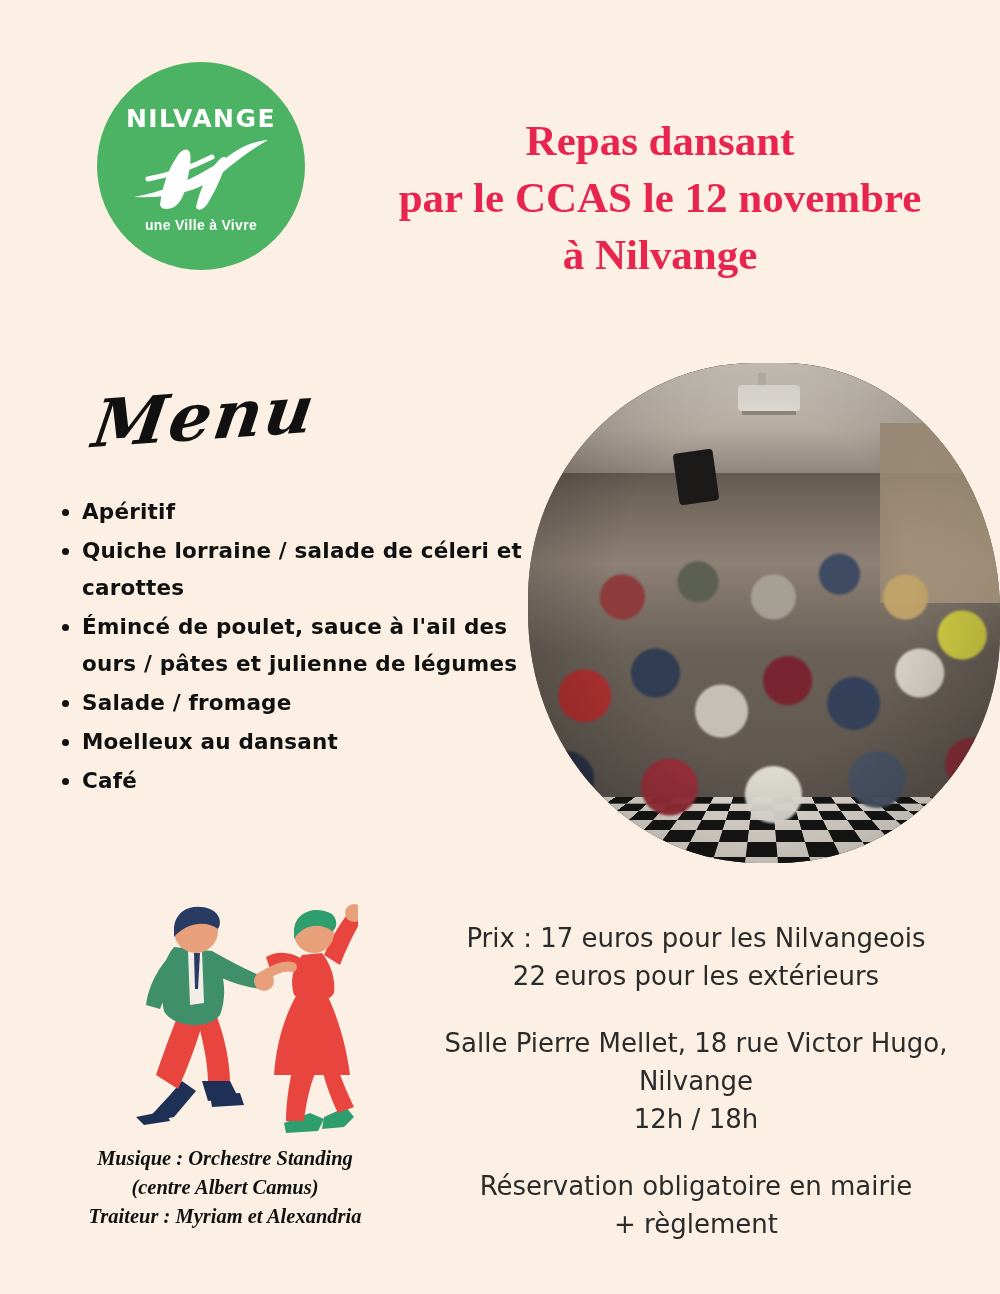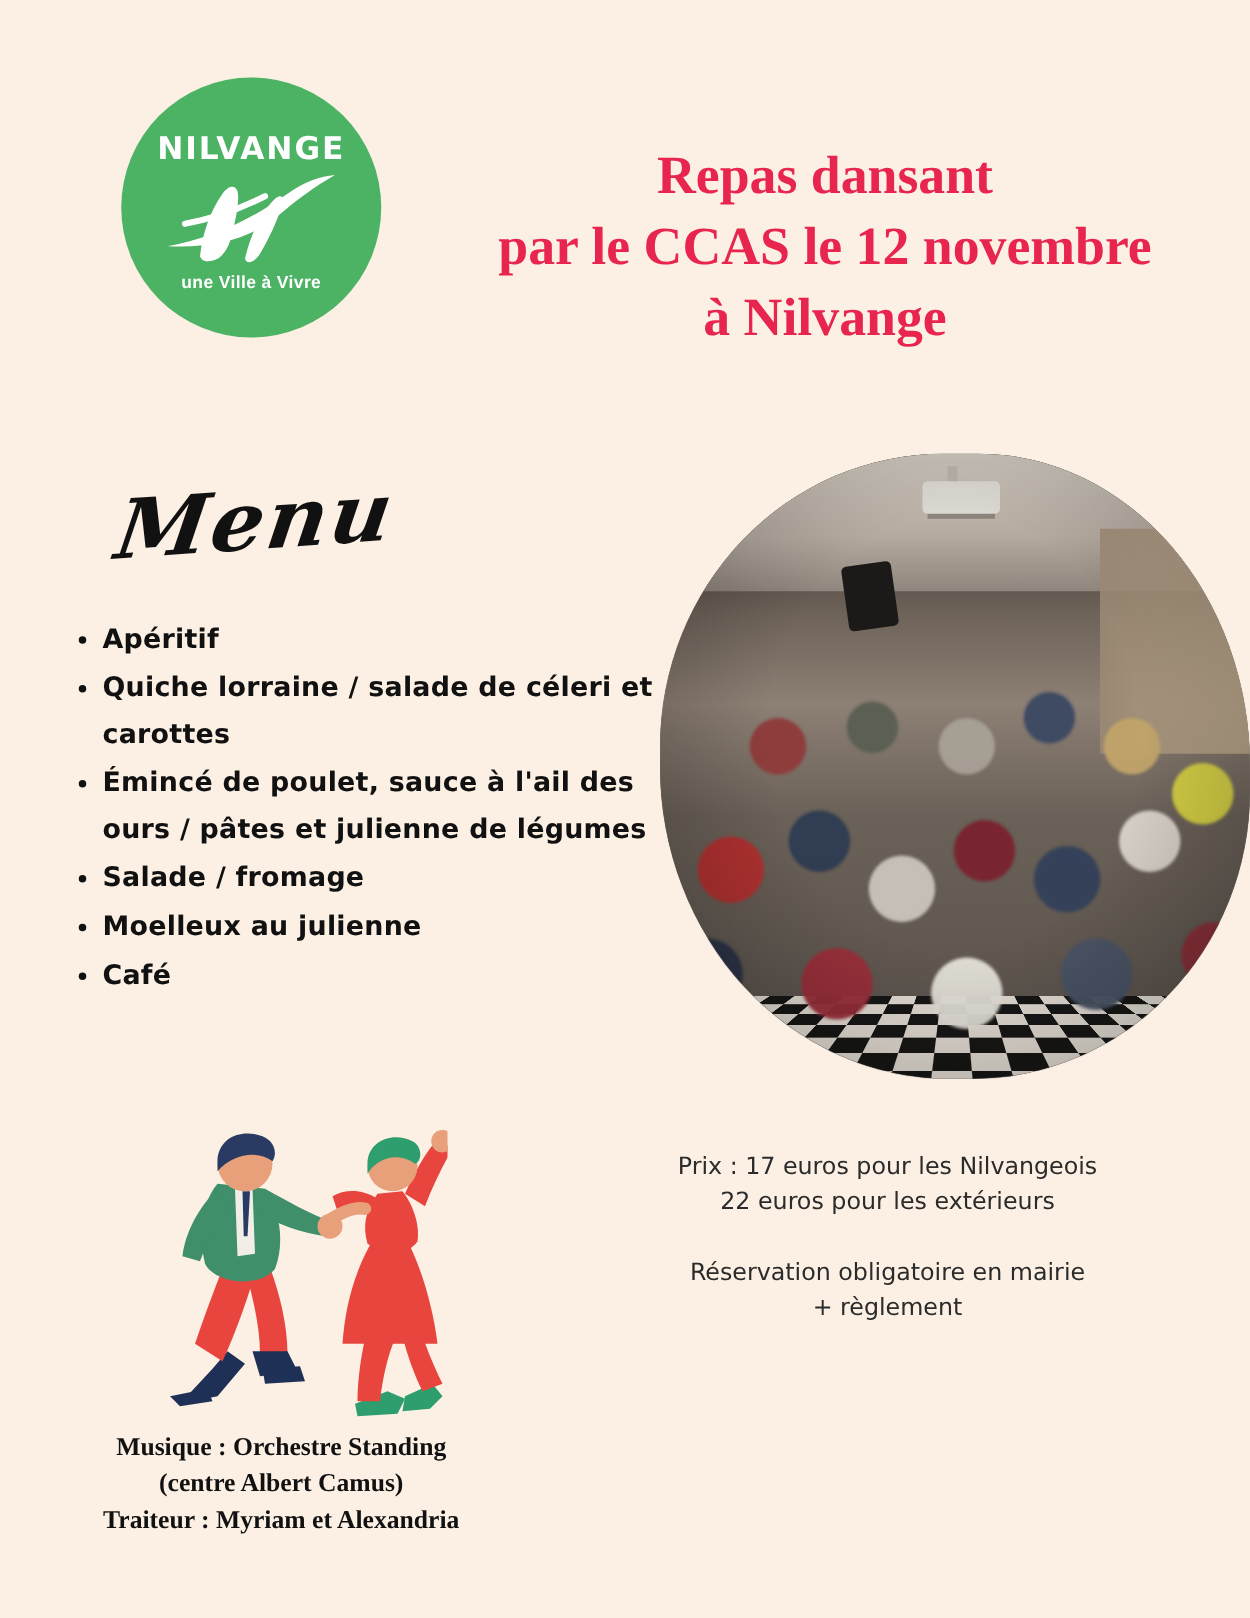--- a/index.html
+++ b/index.html
@@ -201,31 +201,31 @@
     left: 50px;
     top: 1144px;
     width: 350px;
     text-align: center;
     font-family: "Liberation Serif", serif;
     font-weight: bold;
     font-size: 20.5px;
     line-height: 1.42;
     color: #111111;
   }
-  .credits div { white-space: nowrap; }
+  .credits div { white-space: nowrap; font-style: italic; }
 
   
   .info {
     position: absolute;
-    left: 430px;
+    left: 416px;
     top: 920px;
     width: 560px;
     text-align: center;
     font-family: "DejaVu Sans", sans-serif;
-    font-size: 19px;
+    font-size: 26px;
     line-height: 1.45;
     color: #2b2b2b;
   }
   .info .block { margin-bottom: 30px; }
   .info .block:last-child { margin-bottom: 0; }
   .info .block div { white-space: nowrap; }
 </style>
 </head>
 <body>
 
@@ -252,21 +252,21 @@
 
   <div class="menu-heading">
     <span class="script">Menu</span>
   </div>
 
   <ul class="menu-list">
     <li>Apéritif</li>
     <li>Quiche lorraine / salade de céleri et carottes</li>
     <li>Émincé de poulet, sauce à l'ail des ours / pâtes et julienne de légumes</li>
     <li>Salade / fromage</li>
-    <li>Moelleux au julienne</li>
+    <li>Moelleux au dansant</li>
     <li>Café</li>
   </ul>
 
   <div class="photo">
     <div class="room-bg"></div>
     <div class="ceiling"></div>
     <div class="projector"></div>
     <div class="speaker"></div>
     <div class="wall-right"></div>
     <div class="floor"></div>
@@ -317,18 +317,23 @@
     <div>(centre Albert Camus)</div>
     <div>Traiteur : Myriam et Alexandria</div>
   </div>
 
   <div class="info">
     <div class="block">
       <div>Prix : 17 euros pour les Nilvangeois</div>
       <div>22 euros pour les extérieurs</div>
     </div>
     <div class="block">
+      <div>Salle Pierre Mellet, 18 rue Victor Hugo,</div>
+      <div>Nilvange</div>
+      <div>12h / 18h</div>
+    </div>
+    <div class="block">
       <div>Réservation obligatoire en mairie</div>
       <div>+ règlement</div>
     </div>
   </div>
 
 </div>
 
 </body></html>

